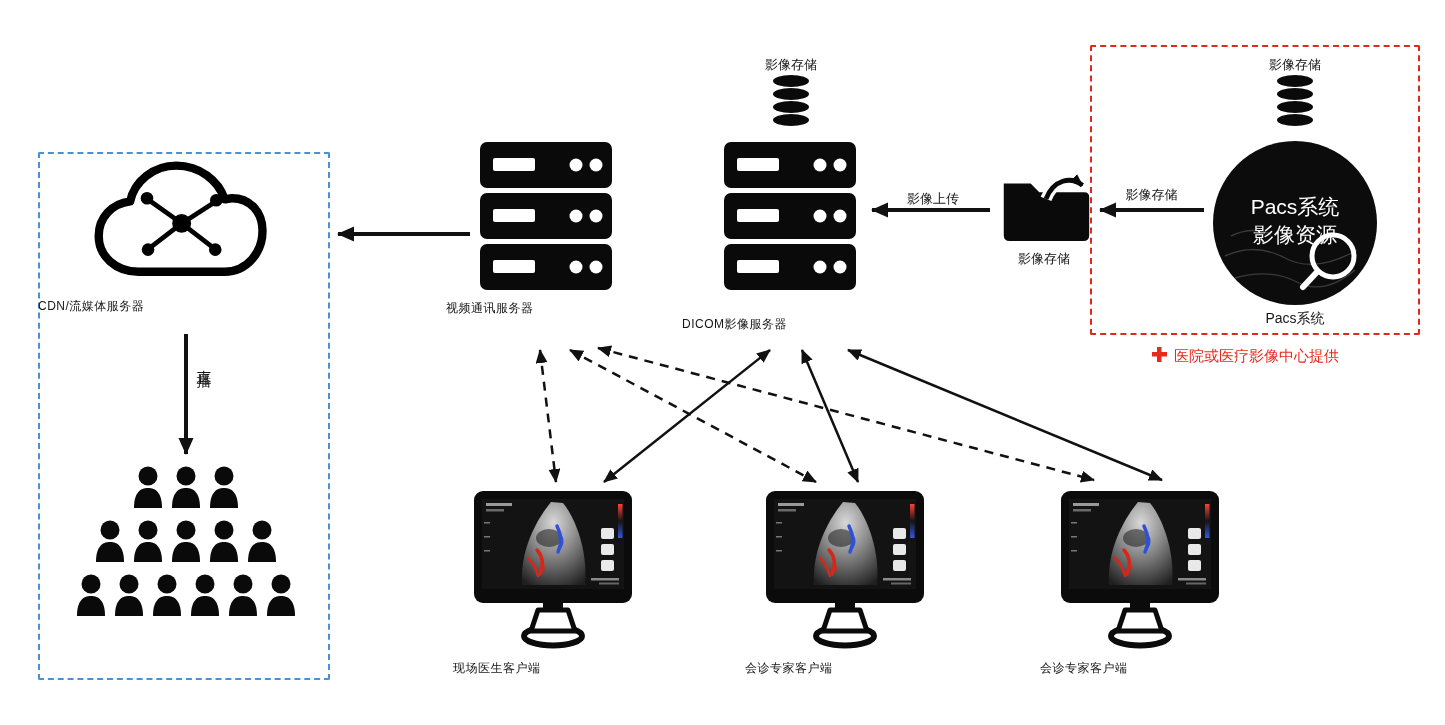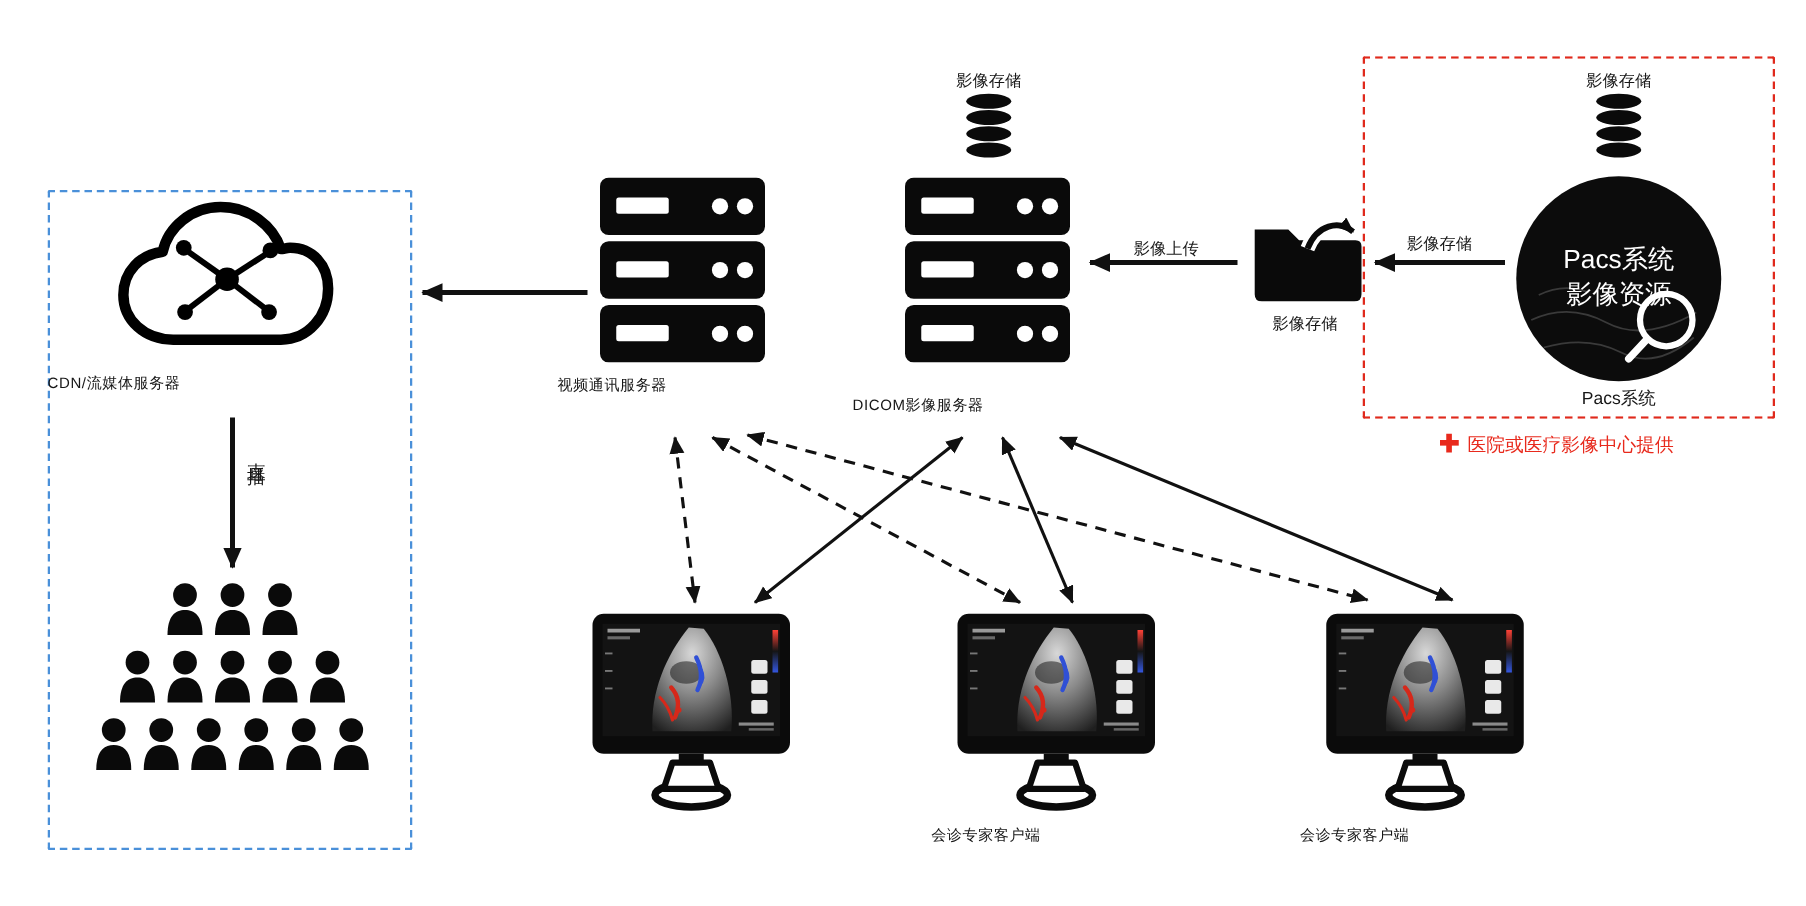--- a/index.html
+++ b/index.html
@@ -223,20 +223,21 @@
   </svg>
   <div class="abs cap icon-layer" style="left:1245px;top:310px;width:100px">Pacs系统</div>
   <div class="abs note icon-layer" style="left:1152px;top:347px">
     <span class="plus-icon"></span>
     <span>医院或医疗影像中心提供</span>
   </div>
 
   <svg class="abs icon-layer" style="left:473px;top:490px" width="160" height="160">
       <use href="#sym-monitor"></use>
     </svg>
+  <div class="abs lbl icon-layer" style="left:453px;top:660px;width:200px">现场医生客户端</div>
 
   <svg class="abs icon-layer" style="left:765px;top:490px" width="160" height="160">
       <use href="#sym-monitor"></use>
     </svg>
   <div class="abs lbl icon-layer" style="left:745px;top:660px;width:200px">会诊专家客户端</div>
 
   <svg class="abs icon-layer" style="left:1060px;top:490px" width="160" height="160">
       <use href="#sym-monitor"></use>
     </svg>
   <div class="abs lbl icon-layer" style="left:1040px;top:660px;width:200px">会诊专家客户端</div>

